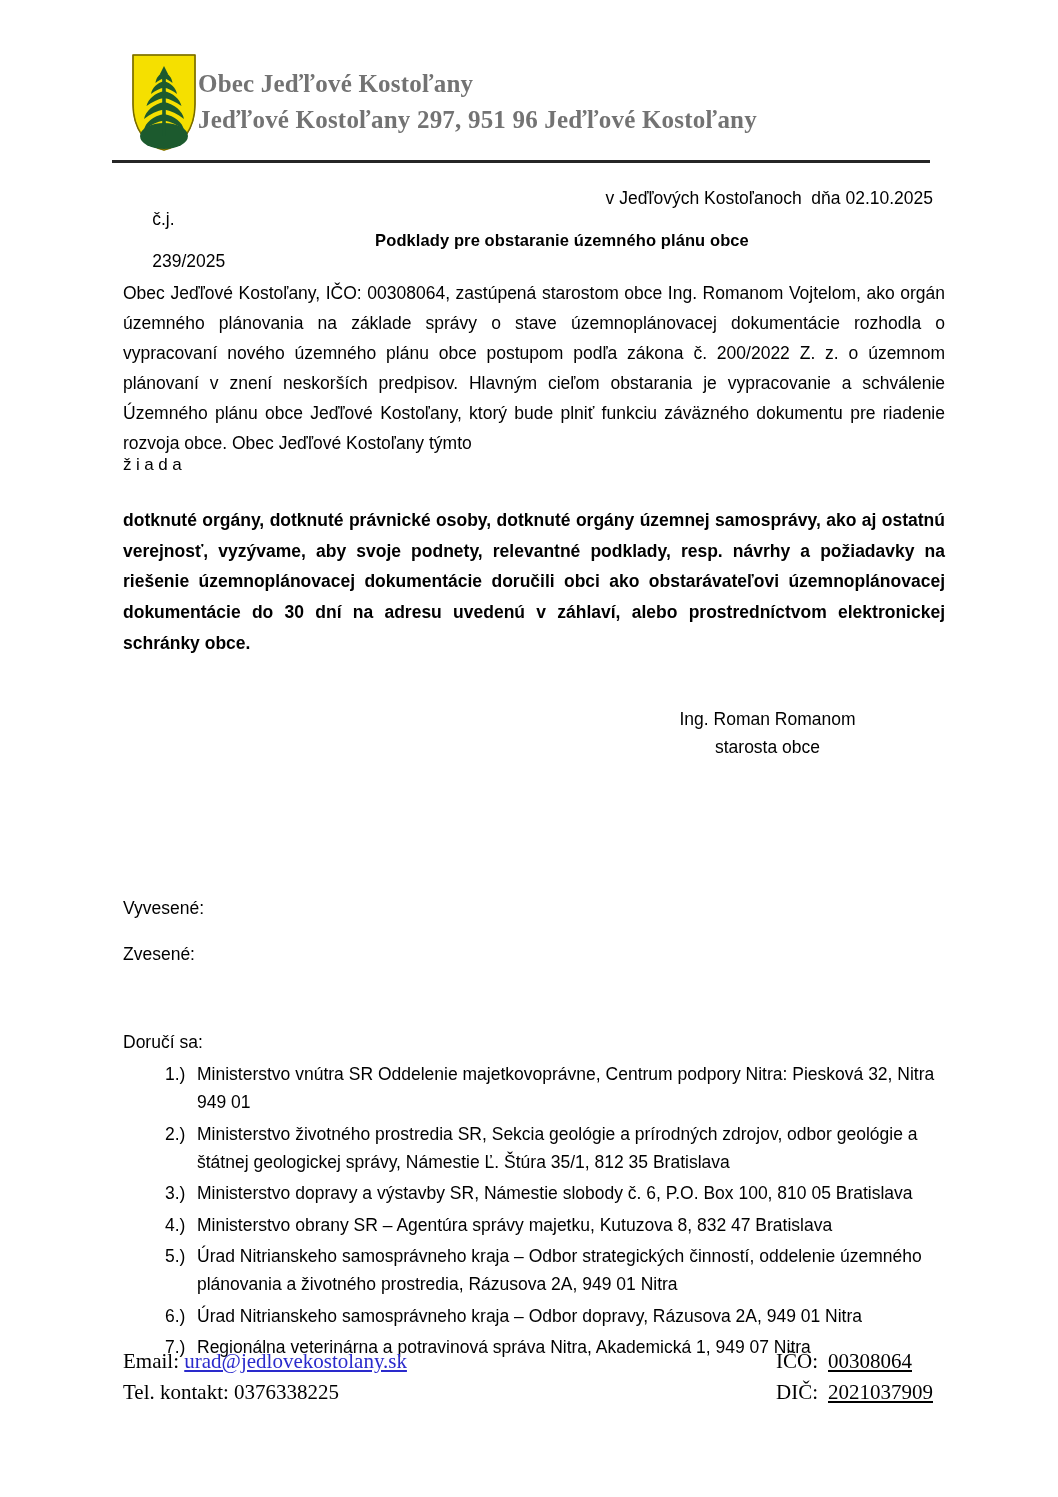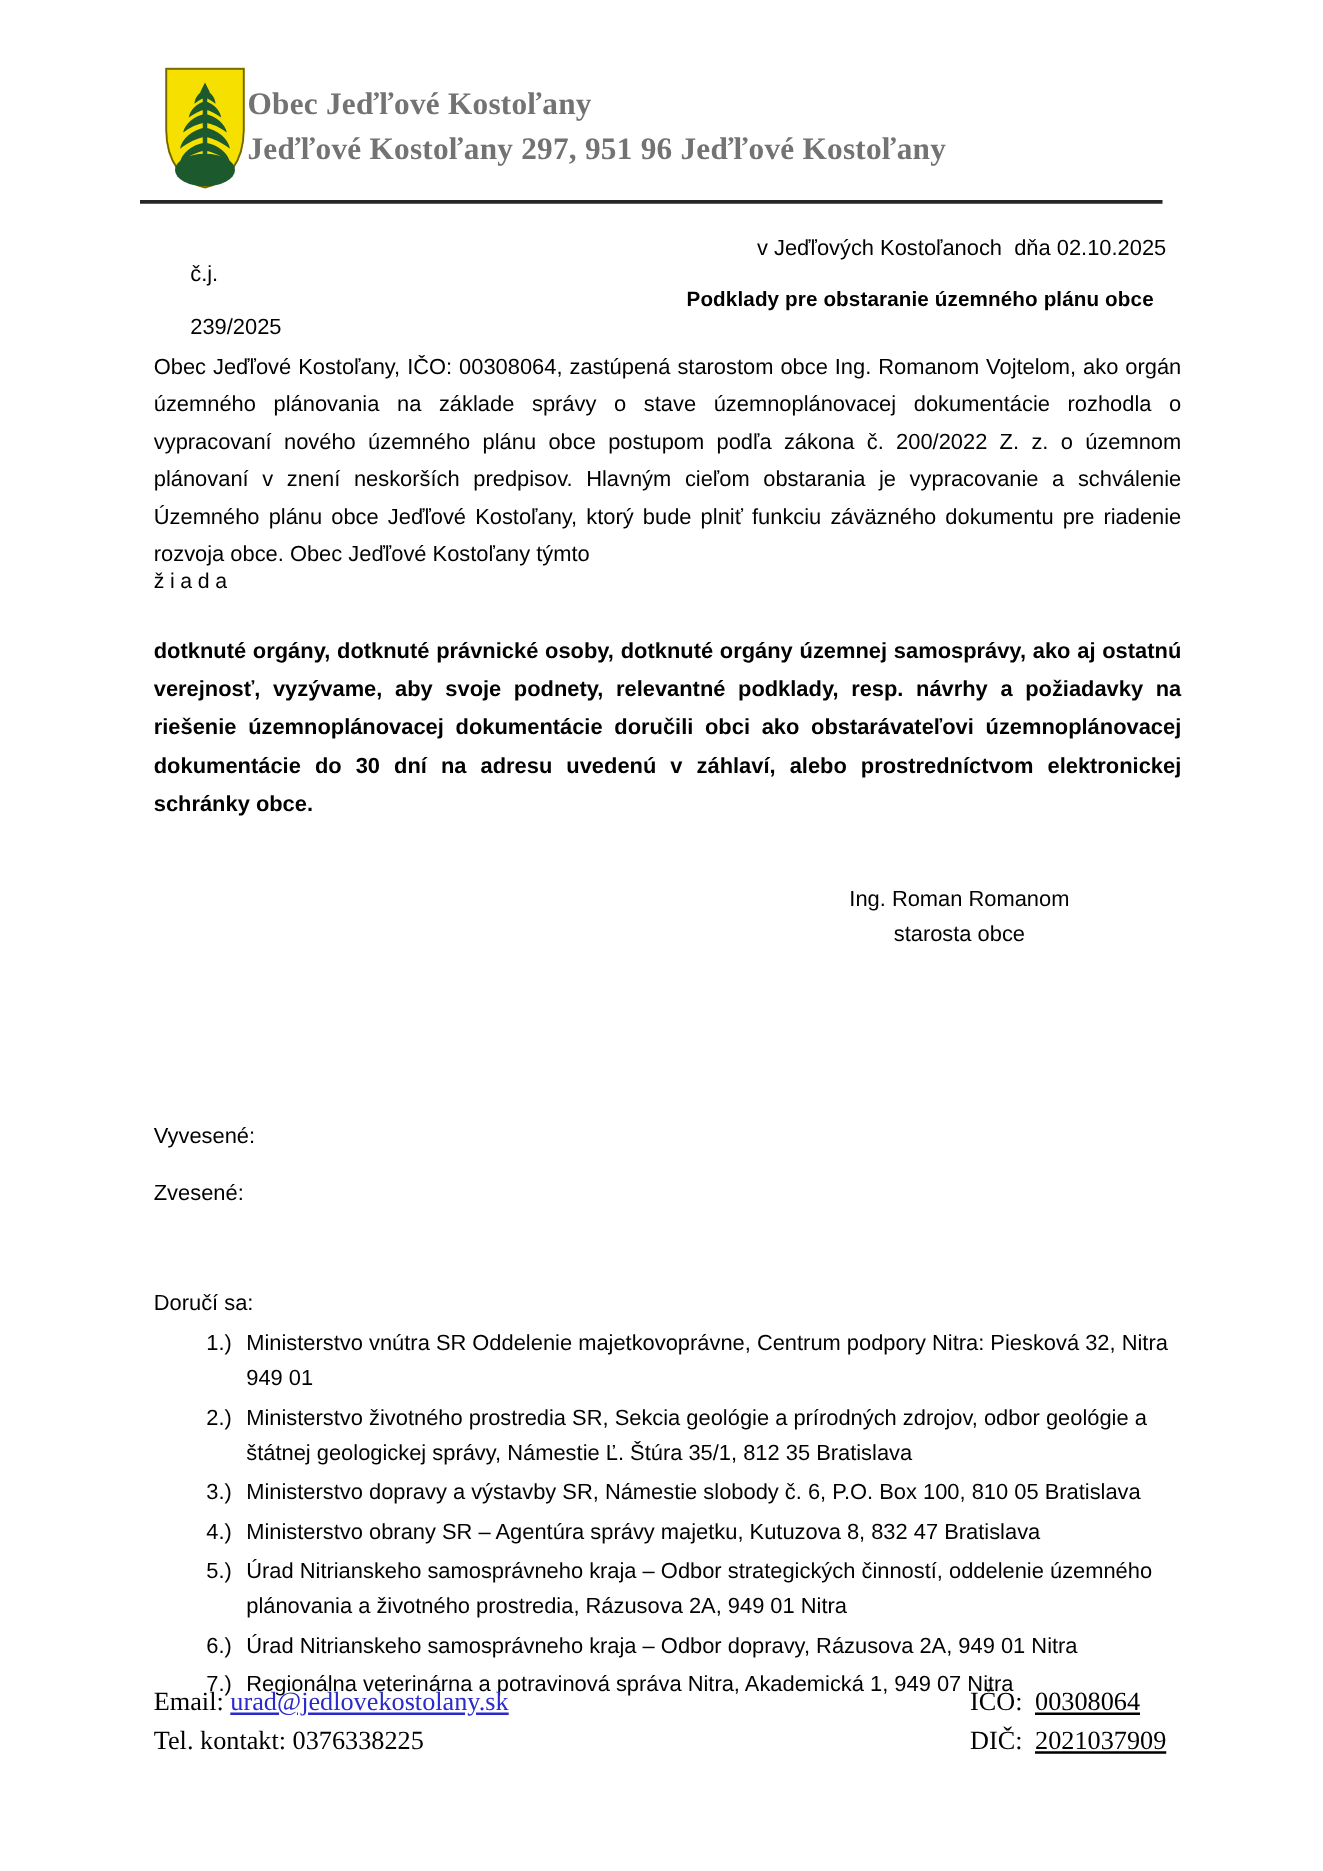--- a/index.html
+++ b/index.html
@@ -78,24 +78,24 @@
   }
   .refline-left {
     white-space: pre;
   }
   .refline-right {
     white-space: pre;
   }
 
   .doc-subtitle {
     position: absolute;
-    left: 113px;
+    left: 136px;
     top: 231px;
     width: 810px;
-    text-align: right;
+    text-align: center;
     font-size: 16.5px;
     font-weight: bold;
     letter-spacing: 0.1px;
     padding-left: 42px;
     box-sizing: border-box;
   }
 
   
   .para {
     position: absolute;

